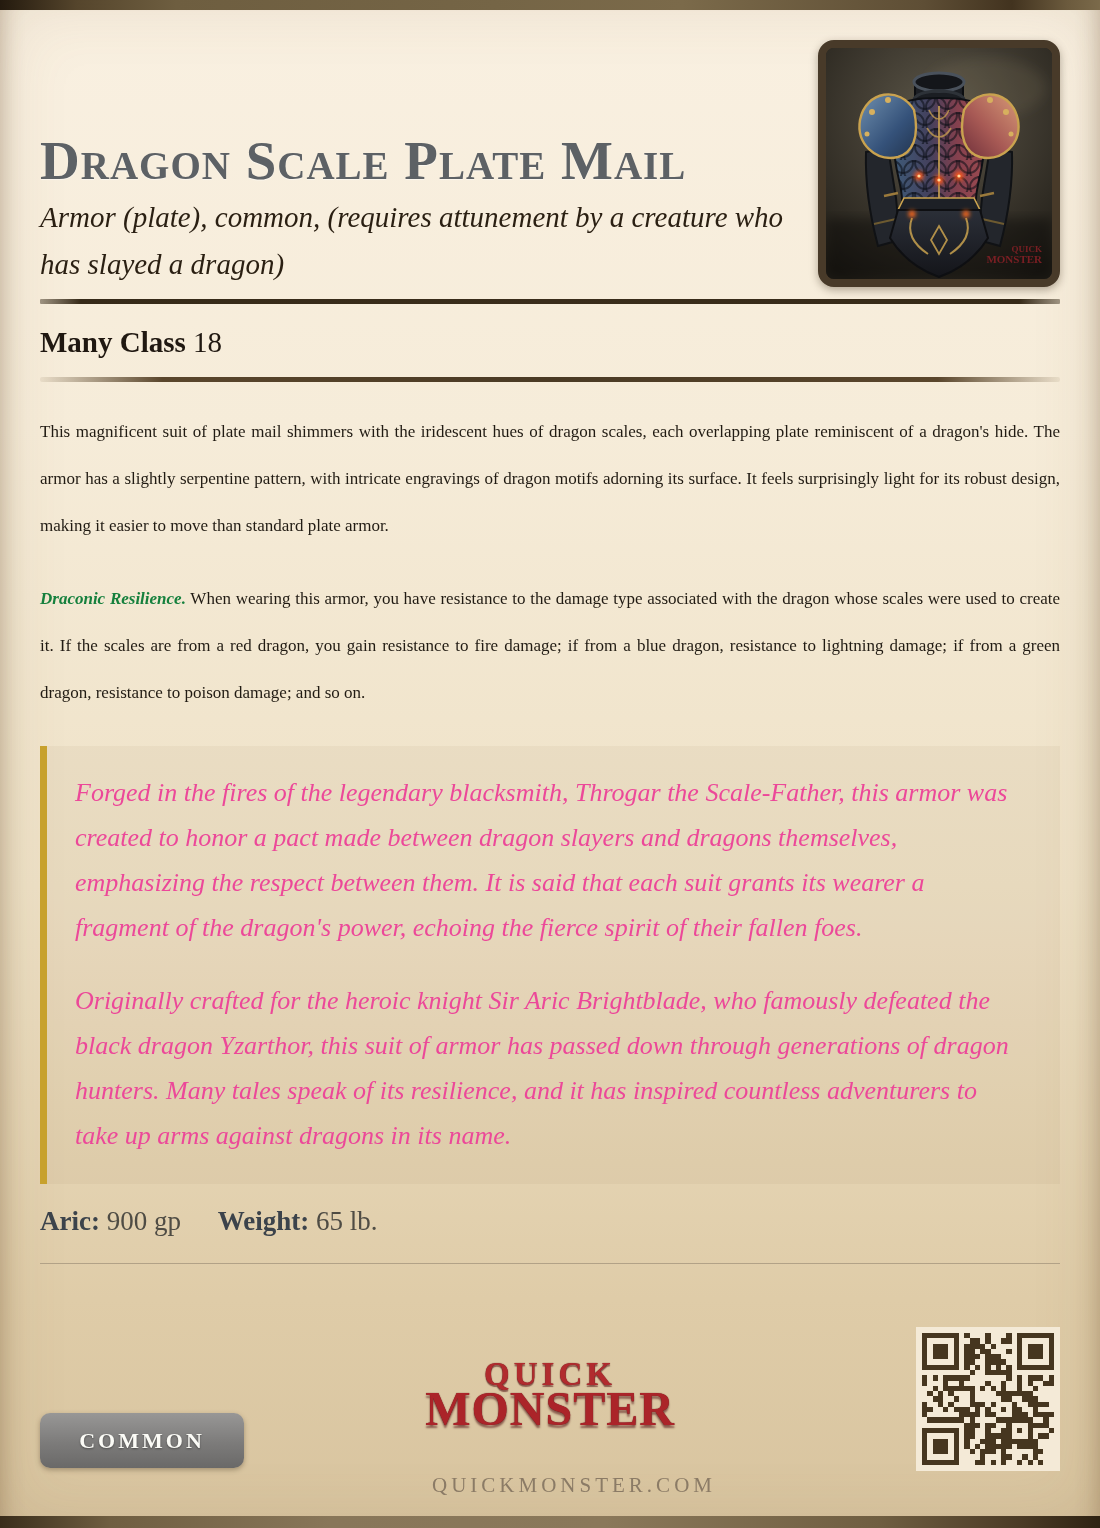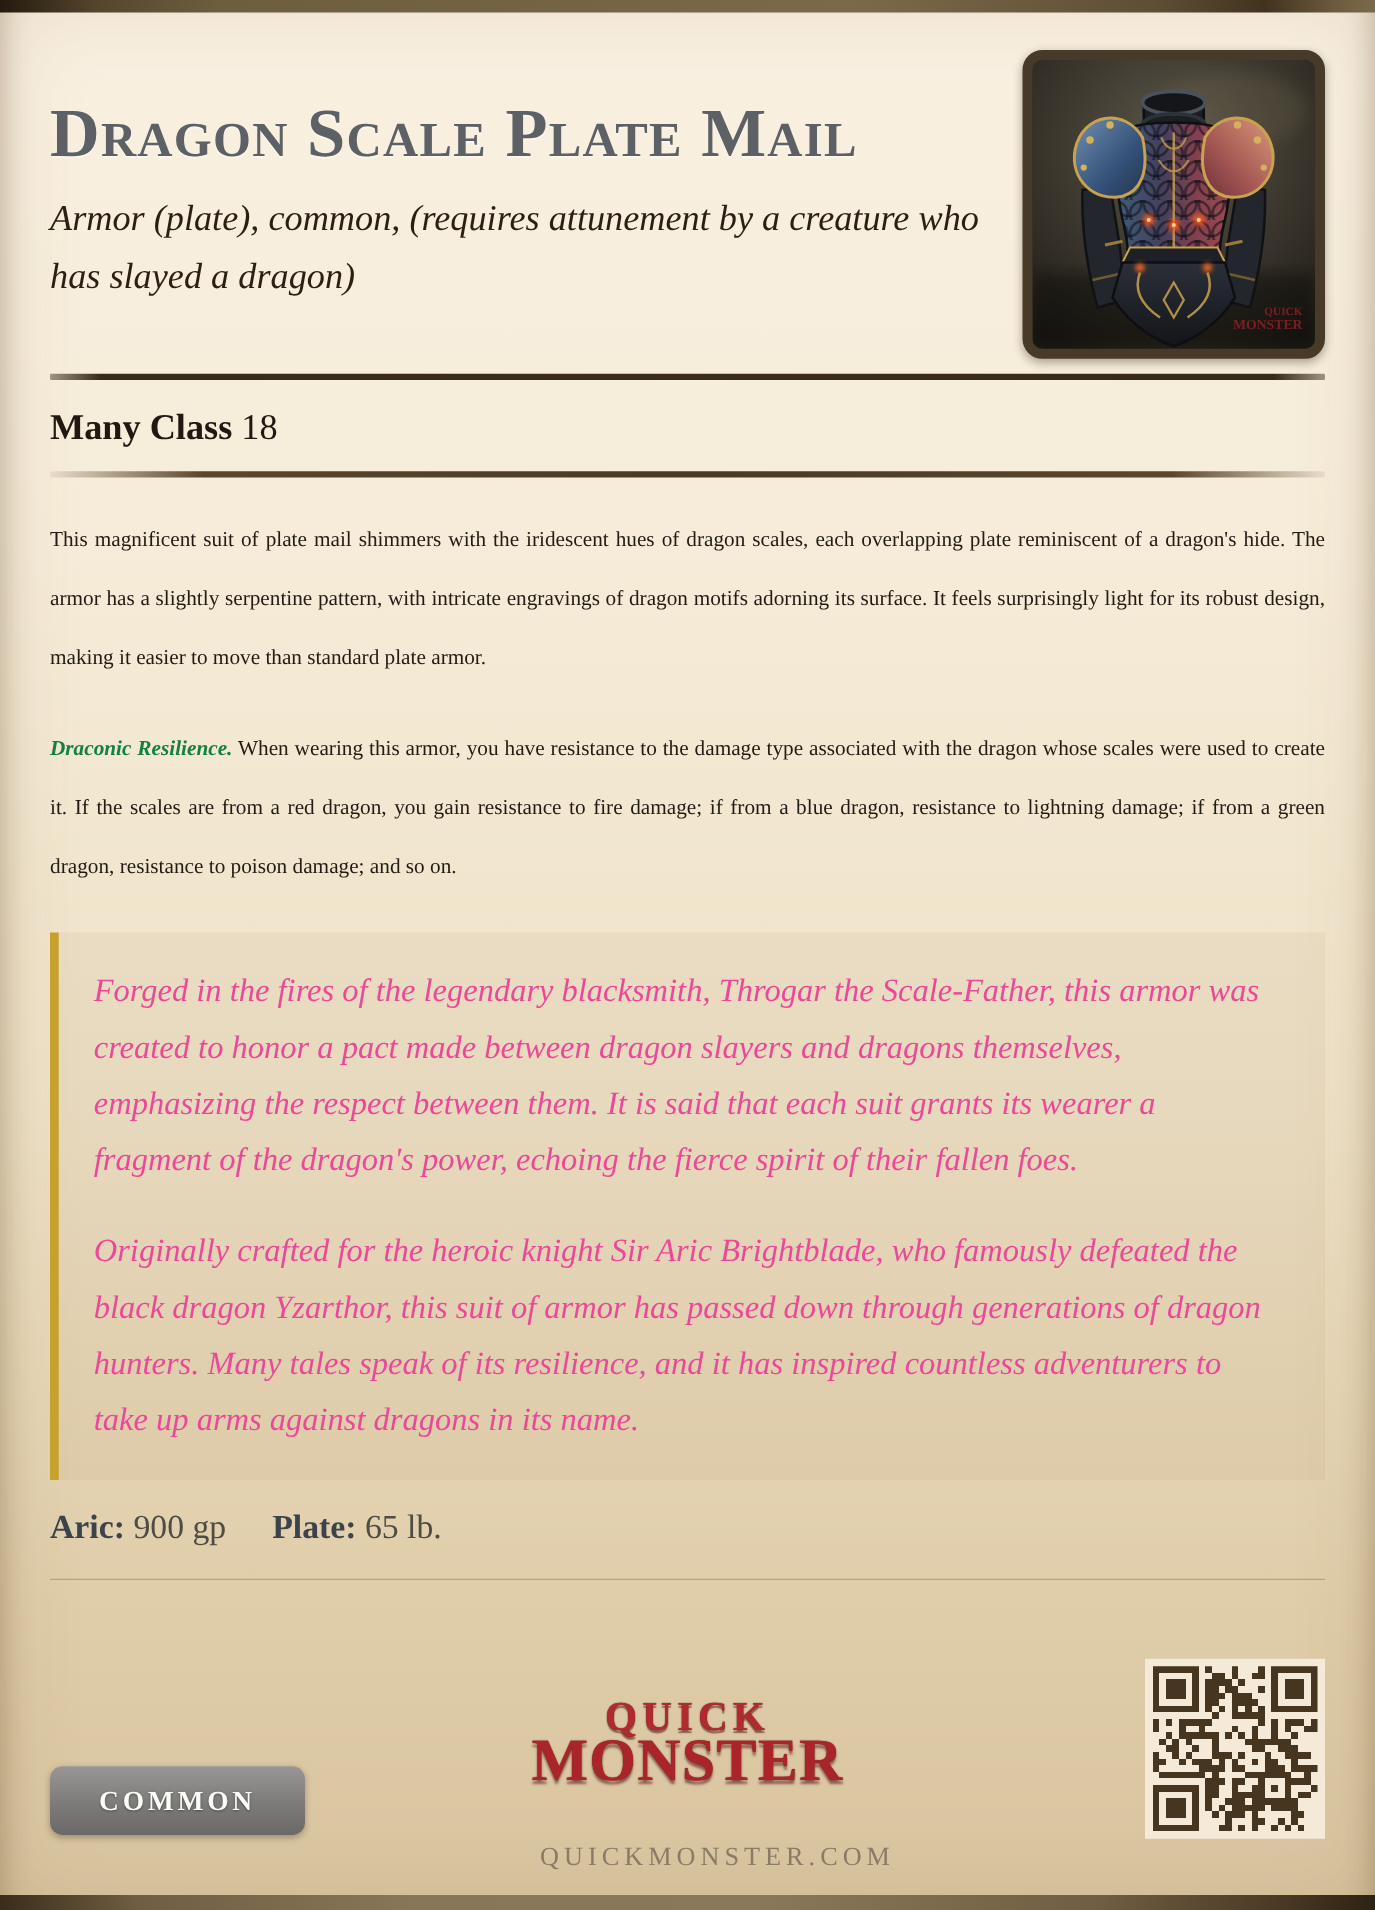--- a/index.html
+++ b/index.html
@@ -13,27 +13,27 @@
   }
   .bar{position:absolute;left:0;right:0;z-index:5;}
   .bar-top{top:0;height:10px;
     background:linear-gradient(90deg,#241a0e 0%,#55452c 7%,#6e5e40 16%,#756546 45%,#7b6a4a 62%,#5e4e35 84%,#42331f 92%,#6b5a3d 97%,#7b6a4a 100%);}
   .bar-bottom{bottom:0;height:12px;
     background:linear-gradient(90deg,#3a2d1b 0%,#6f5e41 10%,#887659 30%,#8a785a 55%,#6f5e41 80%,#4a3a25 93%,#2e2212 100%);}
 
   .page{position:absolute;top:10px;left:0;right:0;bottom:12px;padding:0 40px;box-sizing:border-box;}
 
   
-  .header{display:flex;align-items:center;min-height:252px;}
+  .header{display:flex;align-items:flex-end;min-height:252px;}
   .head-text{flex:1;padding-right:26px;}
   .title{
     margin-top:26px;font-variant:small-caps;font-weight:600;font-size:55px;line-height:1.05;
     color:#5d6165;letter-spacing:1px;text-shadow:0 1px 1px rgba(255,255,255,.5);
   }
-  .subtitle{margin-top:16px;font-style:italic;font-size:29px;line-height:1.6;color:#2a1f12;max-width:770px;}
+  .subtitle{margin-top:4px;font-style:italic;font-size:29px;line-height:1.6;color:#2a1f12;max-width:770px;}
 
   
   .art-frame{
     flex:0 0 auto;margin-top:30px;width:226px;height:231px;
     border:8px solid #483a29;border-radius:16px;overflow:hidden;
     box-shadow:0 3px 8px rgba(40,25,10,.35);background:#2a2620;
   }
   .art-frame svg{display:block;}
 
   
@@ -207,21 +207,21 @@
   <p class="para"><span class="lead">Draconic Resilience.</span> <span>When wearing this armor, you have resistance to the damage type associated with the dragon whose scales were used to create it. If the scales are from a red dragon, you gain resistance to fire damage; if from a blue dragon, resistance to lightning damage; if from a green dragon, resistance to poison damage; and so on.</span></p>
 
   <div class="quote">
     <p>Forged in the fires of the legendary blacksmith, Throgar the Scale-Father, this armor was created to honor a pact made between dragon slayers and dragons themselves, emphasizing the respect between them. It is said that each suit grants its wearer a fragment of the dragon's power, echoing the fierce spirit of their fallen foes.</p>
     <p>Originally crafted for the heroic knight Sir Aric Brightblade, who famously defeated the black dragon Yzarthor, this suit of armor has passed down through generations of dragon hunters. Many tales speak of its resilience, and it has inspired countless adventurers to take up arms against dragons in its name.</p>
   </div>
 
   <div class="meta-line">
     <span class="meta-label">Aric:</span>
     <span>900 gp</span><span class="meta-gap"></span>
-    <span class="meta-label">Plate:</span>
+    <span class="meta-label">Weight:</span>
     <span>65 lb.</span>
   </div>
 
   <div class="rule-thin"></div>
 </div>
 
 <div class="badge">COMMON</div>
 
 <div class="brand">
   <div class="brand-q">QUICK</div>

